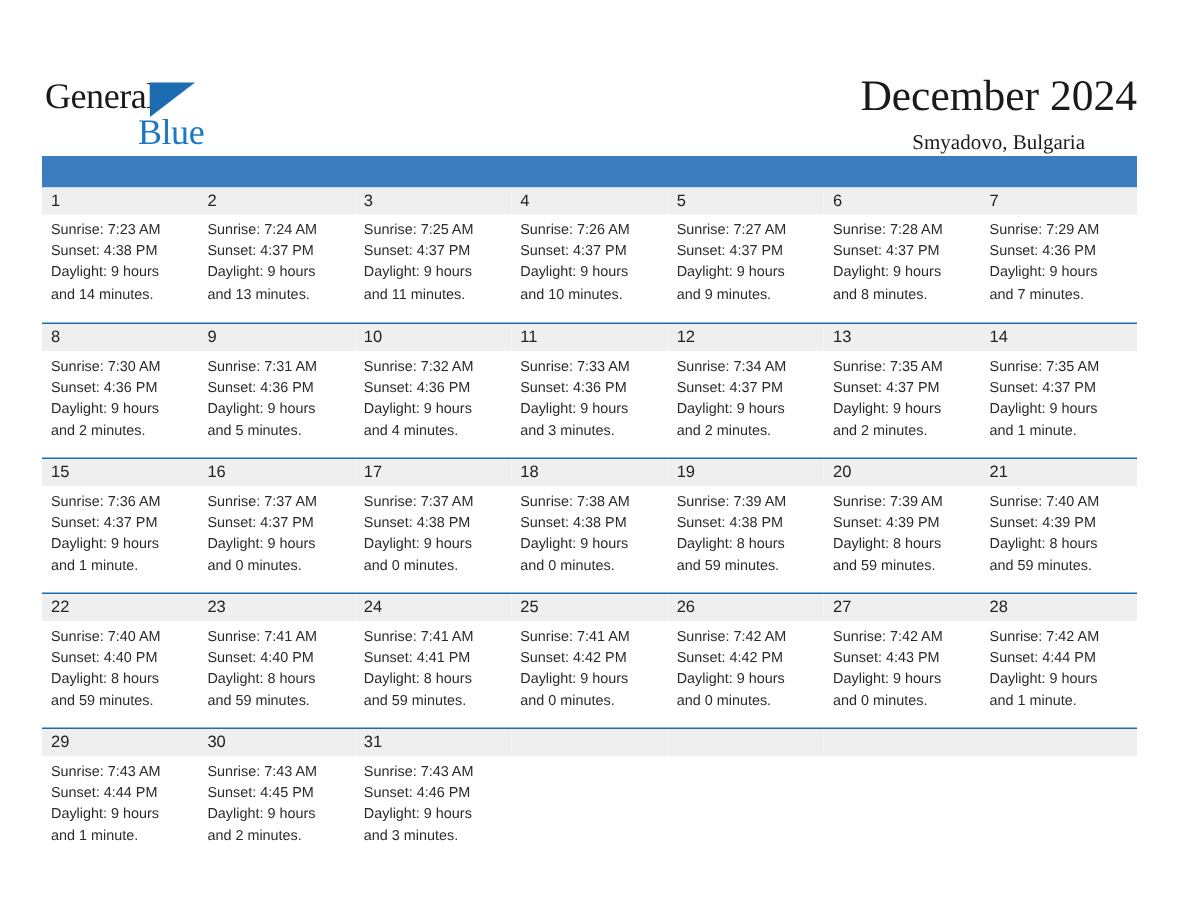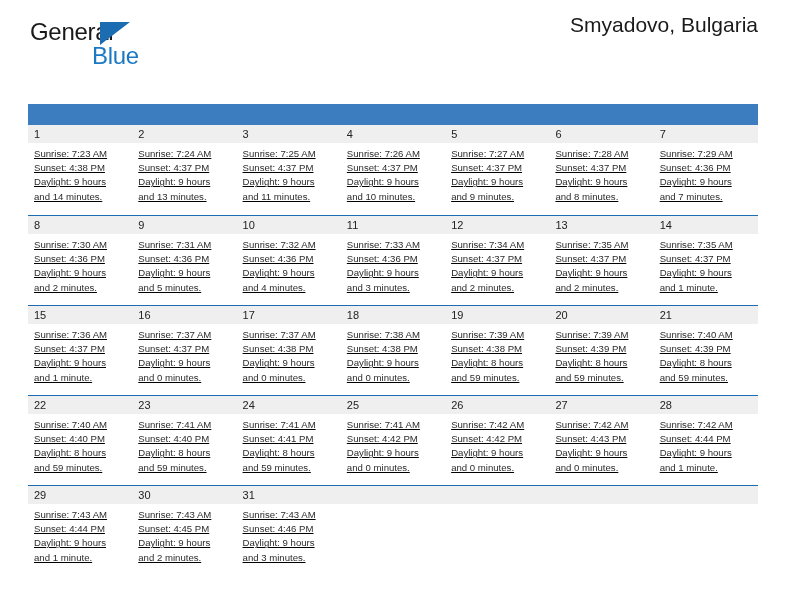--- a/index.html
+++ b/index.html
@@ -14,23 +14,24 @@
     position: relative;
     width: 792px;
     height: 612px;
     background: #ffffff;
   }
 
   
   .header {
     position: absolute;
     left: 28px;
-    top: 12px;
+    top: 45px;
     width: 730px;
     height: 70px;
+    font-family: Liberation Serif, serif;
   }
   .logo {
     position: absolute;
     left: 2px;
     top: 6px;
     width: 130px;
     height: 54px;
   }
   .logo-general {
     position: absolute;
@@ -68,25 +69,26 @@
     text-align: right;
   }
   .cal-title {
     font-size: 29px;
     color: #1a1a1a;
     line-height: 38px;
     font-weight: normal;
     white-space: nowrap;
   }
   .cal-subtitle {
-    font-size: 21px;
+    font-size: 14px;
     color: #1a1a1a;
     line-height: 22px;
     margin-top: 2px;
     white-space: nowrap;
+    text-align: center;
   }
 
   
   .calendar {
     position: absolute;
     left: 28px;
     top: 104px;
     width: 730px;
   }
   .weekdays {
@@ -121,21 +123,20 @@
     height: 18px;
     background: #efefef;
     color: #222222;
     font-size: 11px;
     line-height: 18px;
     padding-left: 6px;
   }
   .day.empty .day-num-band { color: transparent; }
   .day-body {
     padding: 4px 4px 0 6px;
-    text-decoration: underline;
   }
   .day-line {
     font-size: 9.6px;
     line-height: 14.2px;
     color: #2b2b2b;
     white-space: nowrap;
   }
 </style>
 </head>
 <body>
@@ -144,20 +145,21 @@
 
   <div class="header">
 
     <div class="logo">
       <span class="logo-general">General</span>
       <span class="logo-triangle"></span>
       <span class="logo-blue">Blue</span>
     </div>
 
     <div class="title-block">
+      <div class="cal-title">December 2024</div>
       <div class="cal-subtitle">Smyadovo, Bulgaria</div>
     </div>
 
   </div>
 
   <div class="calendar">
     <div class="weekdays">
         <div class="weekday">Sunday</div>
         <div class="weekday">Wednesday</div>
         <div class="weekday">Friday</div>

